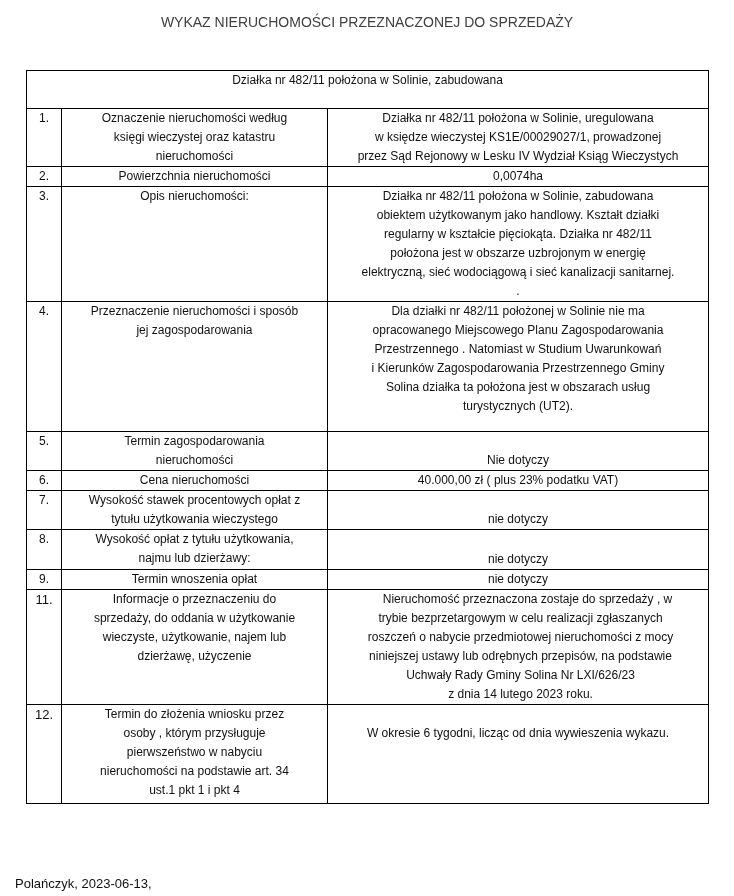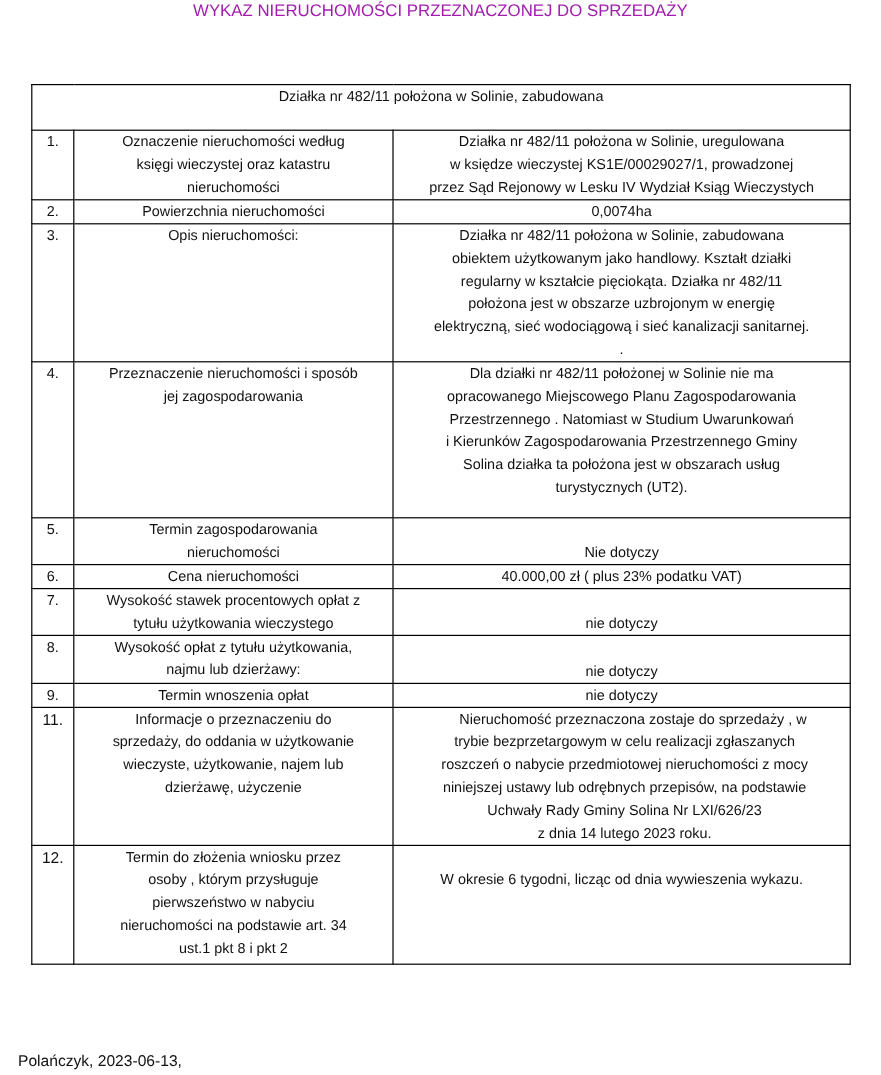--- a/index.html
+++ b/index.html
@@ -1,22 +1,22 @@
 <!DOCTYPE html>
 <html><head>
 <meta charset="utf-8">
 <style>
   html, body { margin: 0; padding: 0; background: #ffffff; }
   body {
     width: 734px; height: 896px; position: relative; overflow: hidden;
     font-family: "Liberation Sans", sans-serif; color: #111; font-size: 12.5px;
   }
   .title {
-    position: absolute; top: 0; left: 0; width: 734px; text-align: center;
-    font-size: 14px; letter-spacing: 0px; color: #a21caf;
+    position: absolute; top: 14px; left: 0; width: 734px; text-align: center;
+    font-size: 14px; letter-spacing: 0px; color: #404040;
   }
   table.wykaz {
     position: absolute; left: 26px; top: 70px; width: 682px;
     border-collapse: collapse; table-layout: fixed;
   }
   table.wykaz td {
     border: 1px solid #000; padding: 0 3px; vertical-align: top;
     text-align: center; line-height: 19px; font-size: 12px;
   }
   td.num { text-align: left; font-size: 14px; padding-left: 8px; }
@@ -173,21 +173,21 @@
     </td>
   </tr>
 
   <tr style="height:99px">
     <td class="num small">12.</td>
     <td>
       <span class="line">Termin do złożenia wniosku przez</span>
       <span class="line">osoby , którym przysługuje</span>
       <span class="line">pierwszeństwo w nabyciu</span>
       <span class="line">nieruchomości na podstawie art. 34</span>
-      <span class="line">ust.1 pkt 8 i pkt 2</span>
+      <span class="line">ust.1 pkt 1 i pkt 4</span>
     </td>
     <td>
       <span class="line" style="height:19px"></span>
       <span class="line">W okresie 6 tygodni, licząc od dnia wywieszenia wykazu.</span>
     </td>
   </tr>
 </tbody>
   </table>
 
 <div class="footer">Polańczyk, 2023-06-13,</div>

